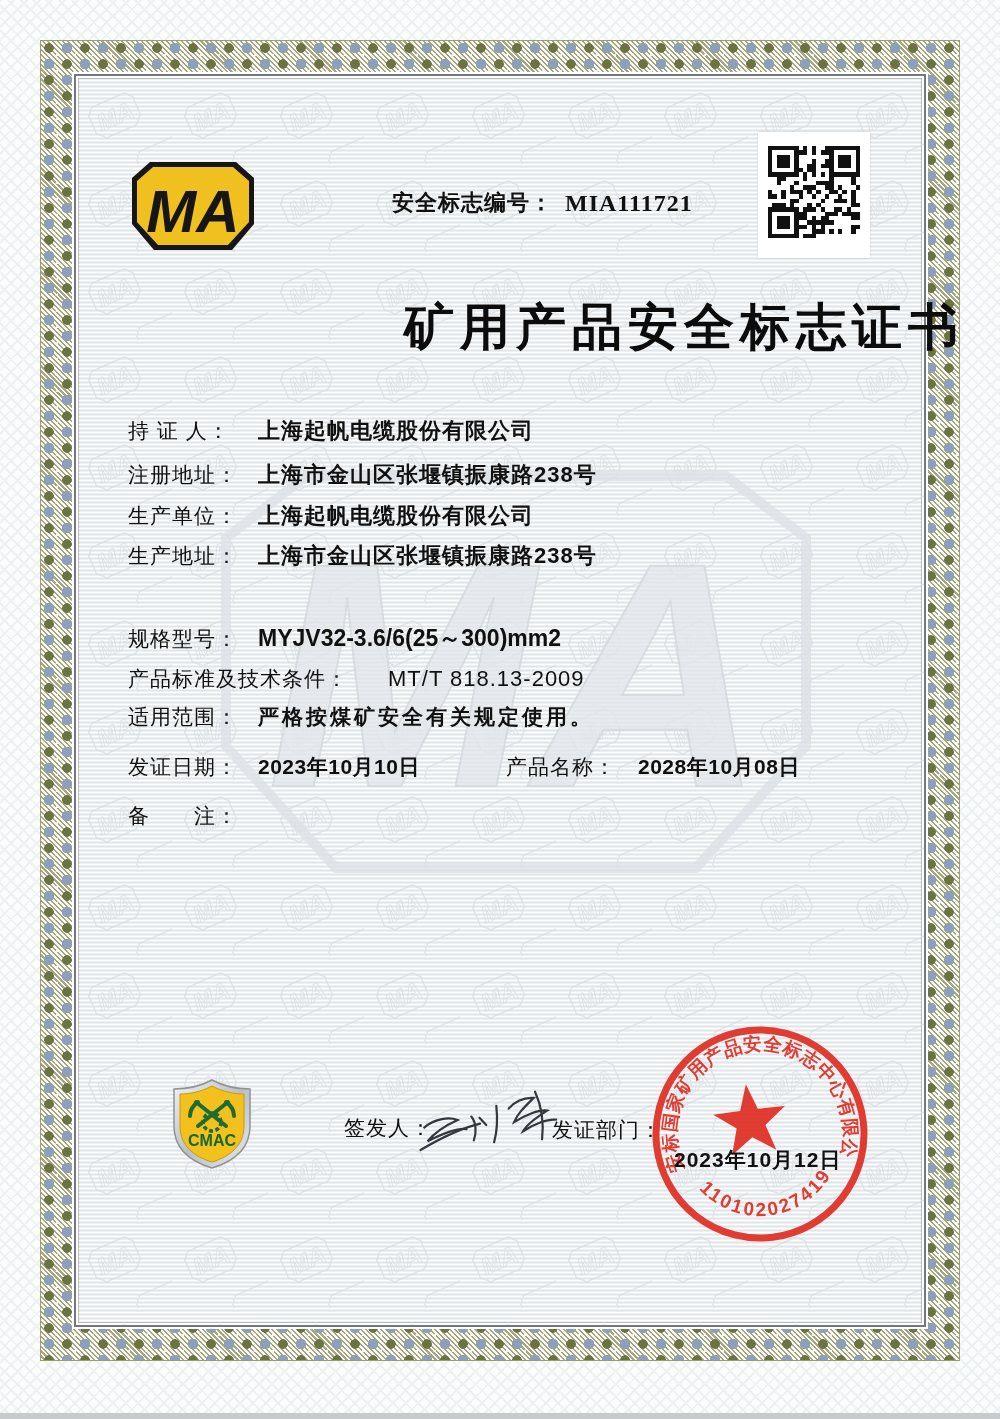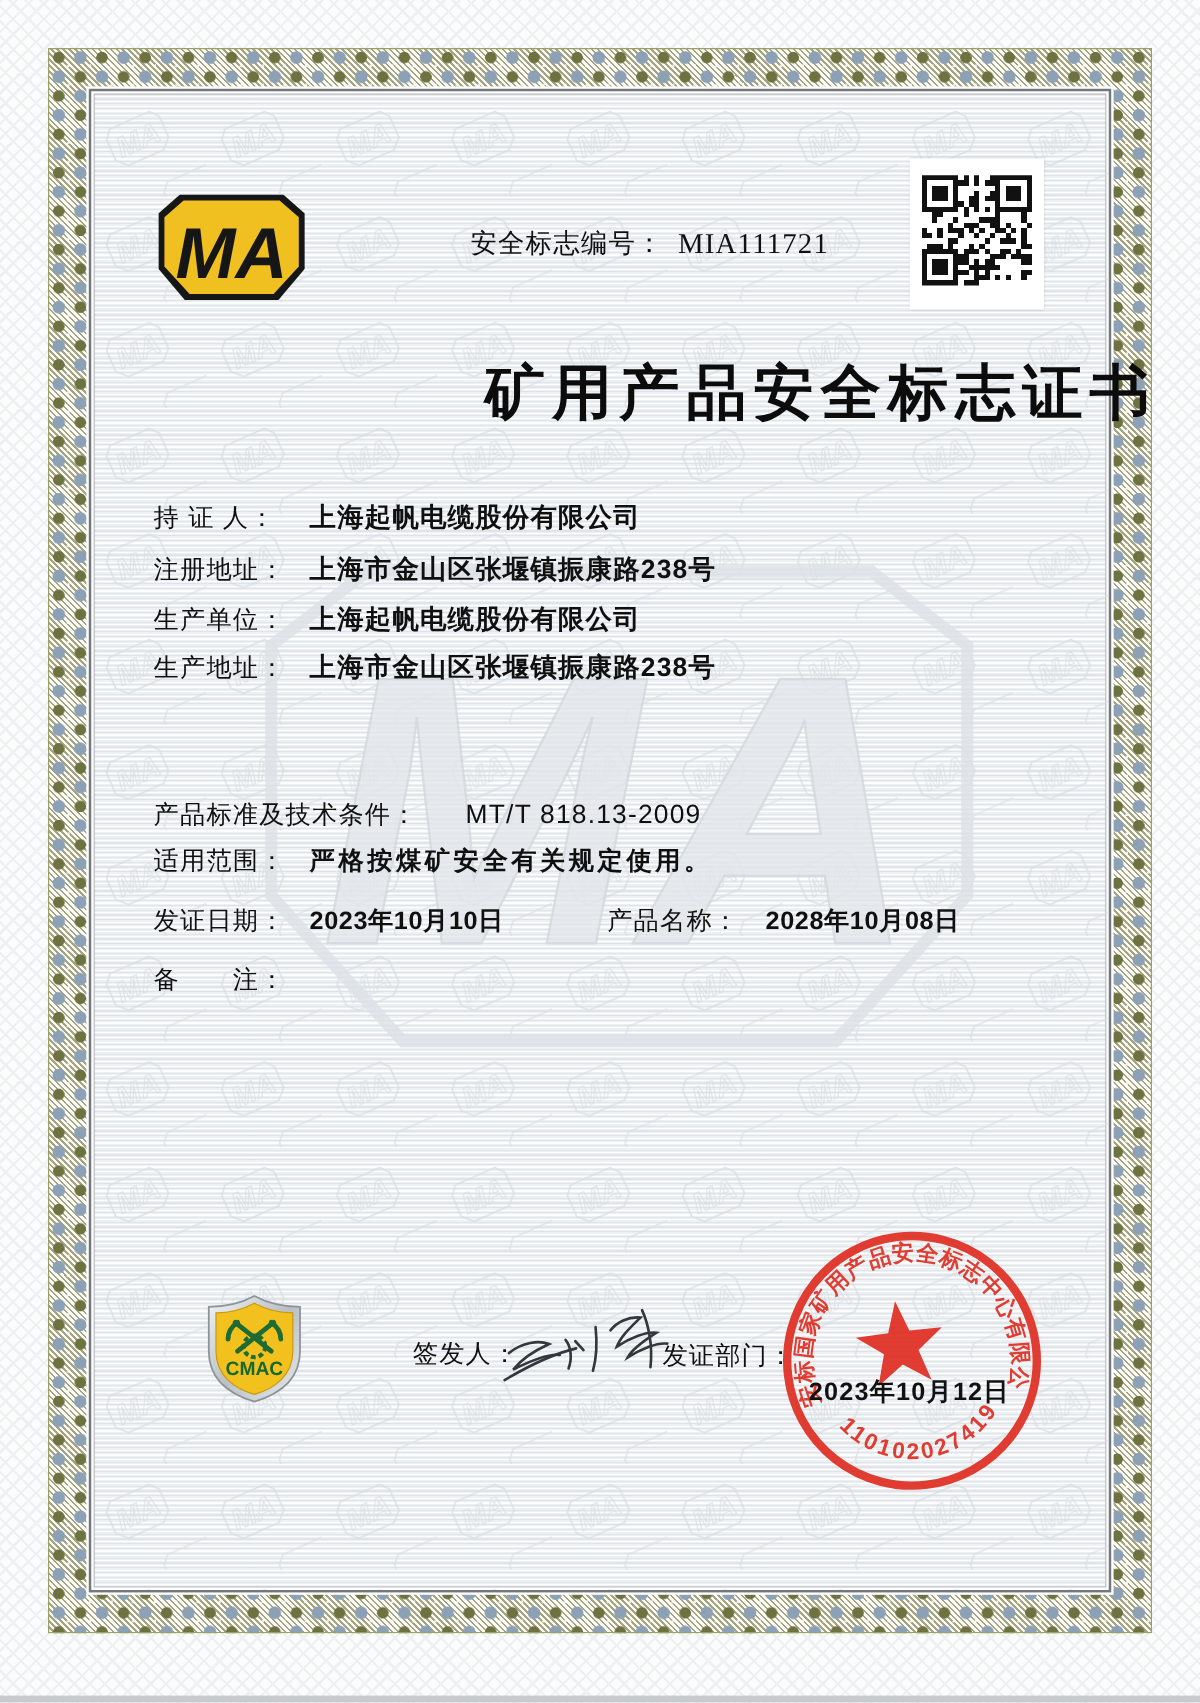--- a/index.html
+++ b/index.html
@@ -26,21 +26,21 @@
         background-color:#eef1f3;
         background-image:repeating-linear-gradient(180deg,
           rgba(255,255,255,.9) 0 1px, rgba(238,241,243,0) 1px 2px,
           rgba(221,226,231,.85) 2px 3px, rgba(238,241,243,0) 3px 4px);
         border:2px solid #73787c;
         box-shadow:inset 0 0 0 2px #ffffff, inset 0 0 0 3px #b8bdc1, 0 0 0 2px #ffffff;}
   .abs{position:absolute;}
   .wm-layer{position:absolute;inset:0;z-index:0;pointer-events:none;}
   .content{position:absolute;inset:0;z-index:1;}
 
-  .certno{display:flex;align-items:flex-end;gap:12px;}
+  .certno{display:flex;align-items:center;gap:12px;font-weight:bold;}
   .certno .lab{font-size:22px;letter-spacing:1px;}
   .certno .val{font-family:"Liberation Serif",serif;font-size:24px;letter-spacing:1px;}
 
   .qrbox{background:#ffffff;box-shadow:0 0 2px rgba(0,0,0,.15);}
 
   .title{width:100%;text-align:right;font-family:Liberation Mono, monospace;
          font-weight:900;font-size:50px;letter-spacing:6px;color:#0c0c0c;padding-left:40px;}
 
   .row{display:flex;align-items:center;}
   .row .lab{font-size:21px;flex:none;width:130px;letter-spacing:1px;}
@@ -332,20 +332,24 @@
           <span class="val">上海市金山区张堰镇振康路238号</span>
         </div>
         <div class="abs row" style="left:52px;top:425px;width:780px">
           <span class="lab">生产单位：</span>
           <span class="val">上海起帆电缆股份有限公司</span>
         </div>
         <div class="abs row" style="left:52px;top:465px;width:780px">
           <span class="lab">生产地址：</span>
           <span class="val">上海市金山区张堰镇振康路238号</span>
         </div>
+        <div class="abs row" style="left:52px;top:547px;width:780px">
+          <span class="lab">规格型号：</span>
+          <span class="val model">MYJV32-3.6/6(25～300)mm2</span>
+        </div>
         <div class="abs row widelab" style="left:52px;top:589px;width:780px">
           <span class="lab">产品标准及技术条件：</span>
           <span class="val std">MT/T 818.13-2009</span>
         </div>
         <div class="abs row" style="left:52px;top:627px;width:780px">
           <span class="lab">适用范围：</span>
           <span class="val serifv">严格按煤矿安全有关规定使用。</span>
         </div>
 
         <div class="abs row" style="left:52px;top:677px;width:790px">

